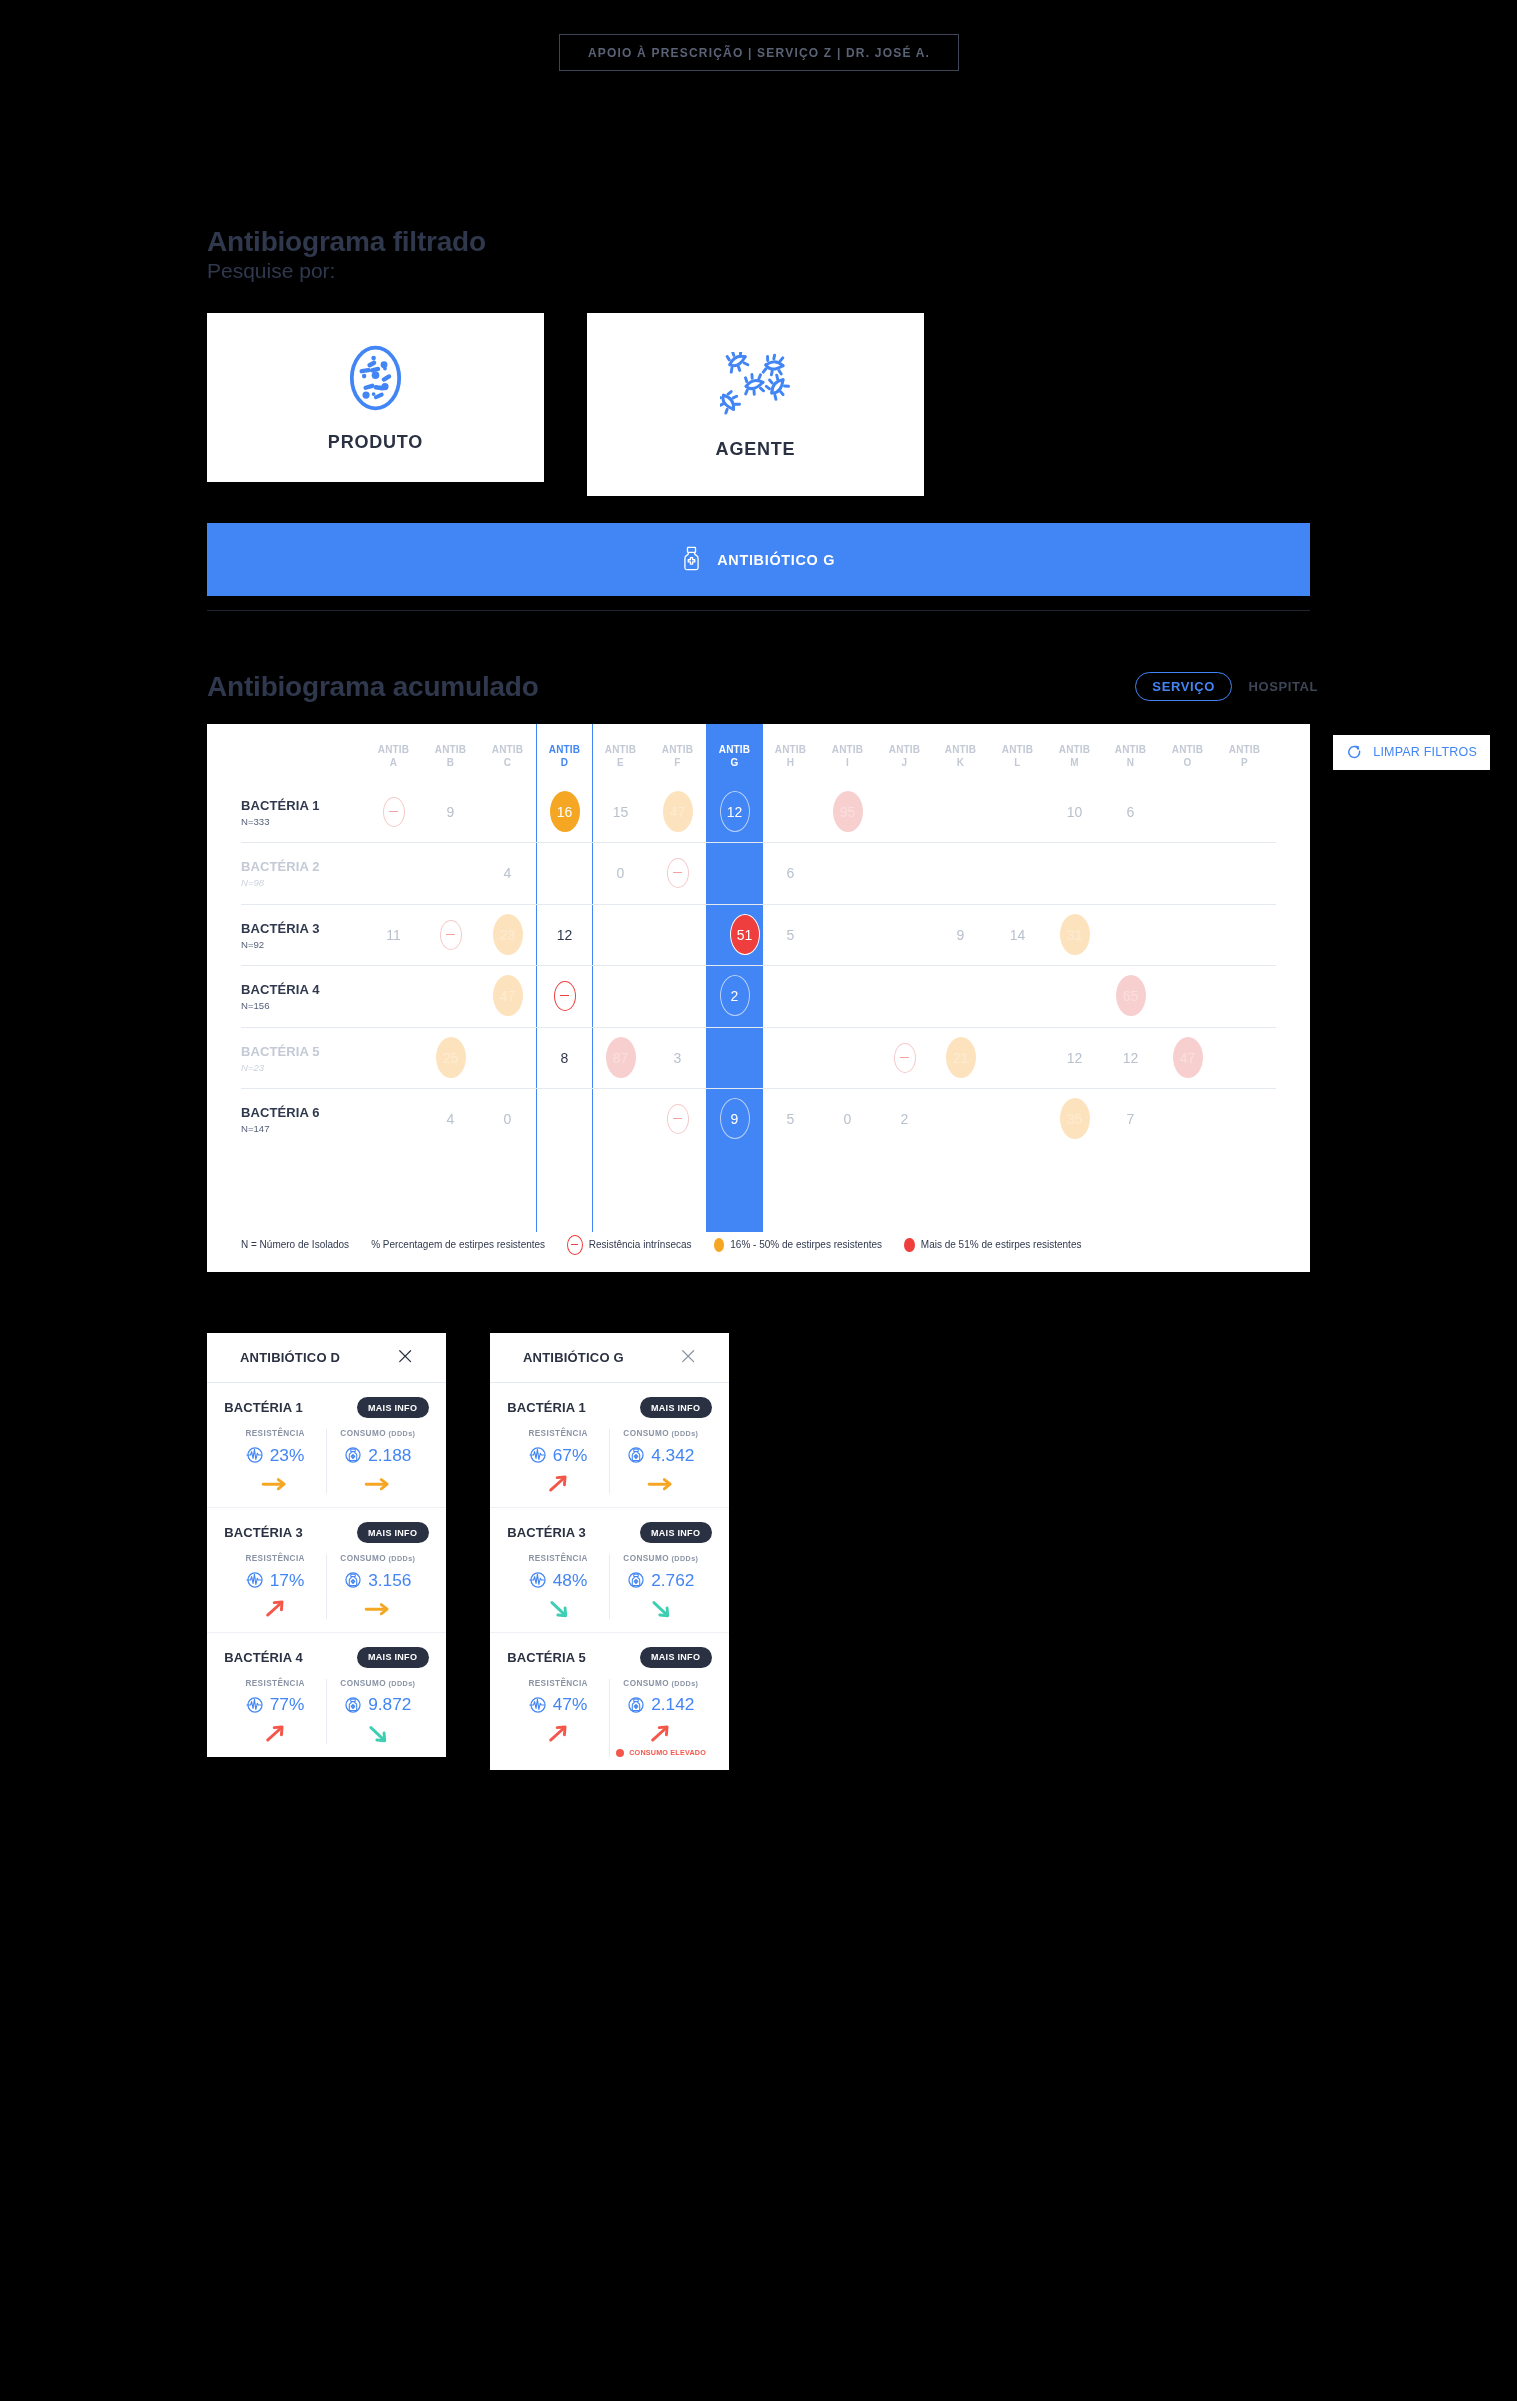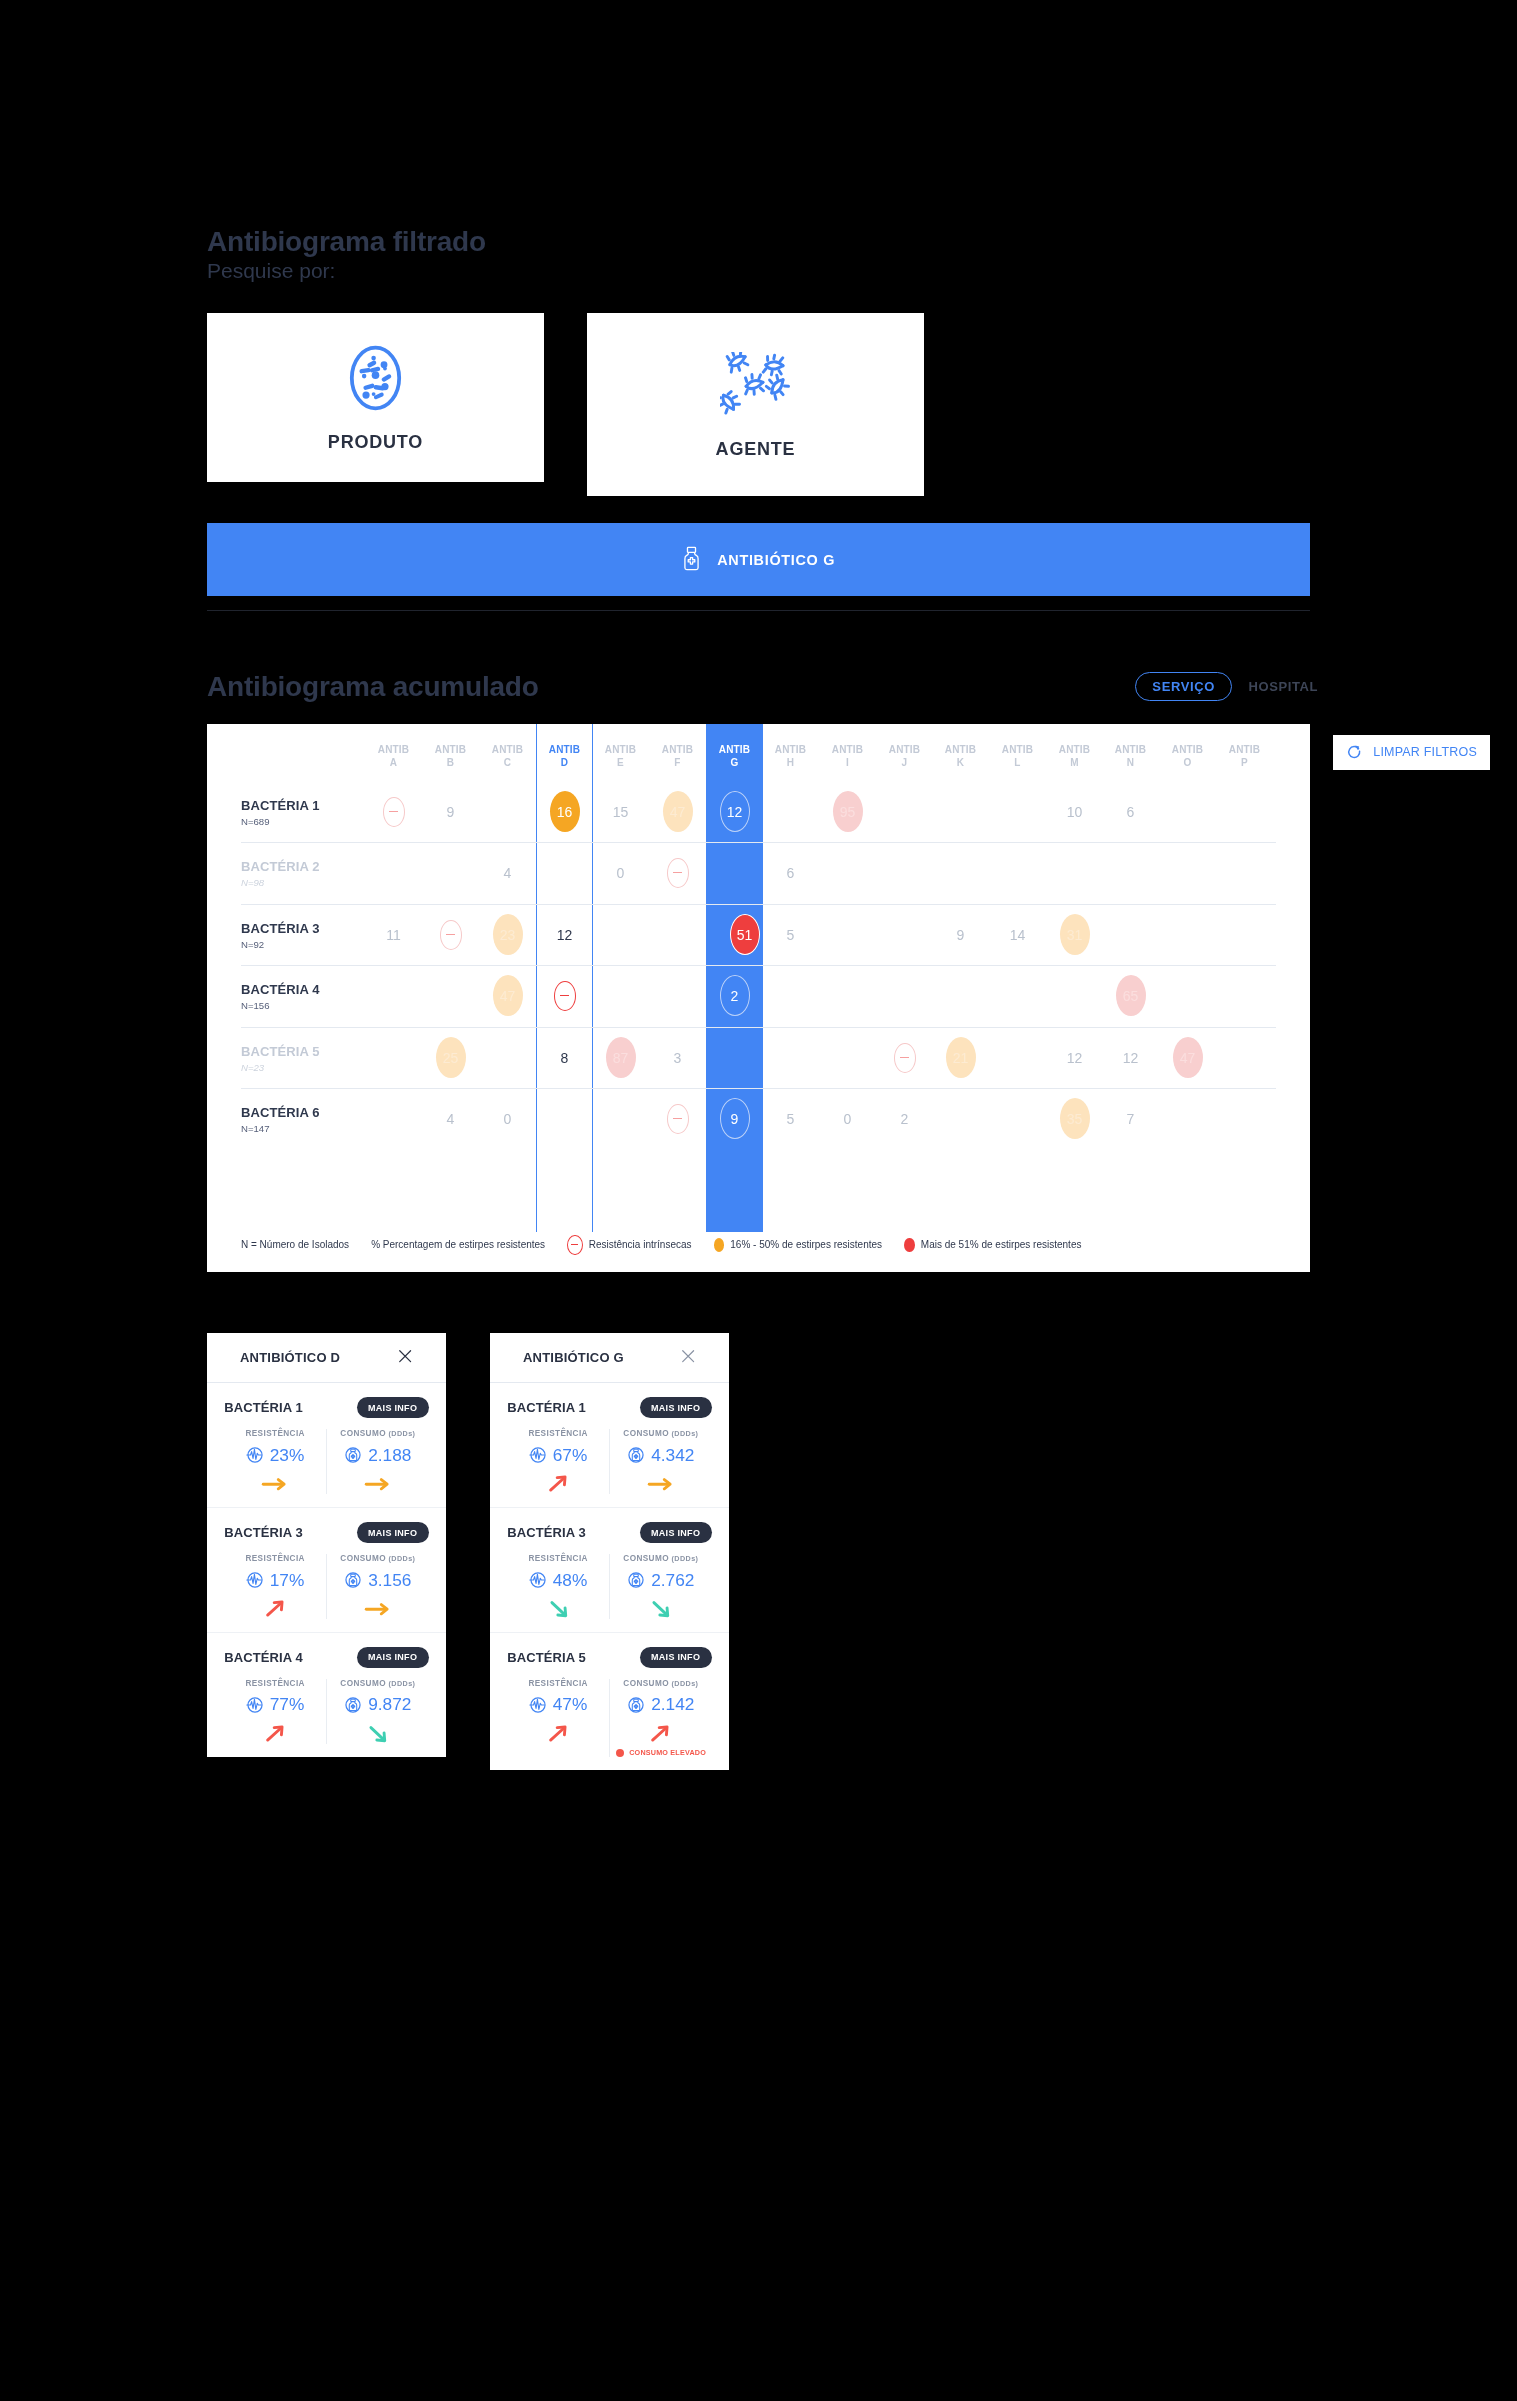--- a/index.html
+++ b/index.html
@@ -203,20 +203,23 @@
   .arrow { margin-top: 7.7px; height: 21px; display:flex; align-items:center; }
   .conselev { display:flex; align-items:center; gap:5.3px; margin-top: 4.3px; }
   .conselev .cdot { width: 8.2px; height: 8.2px; border-radius: 50%; background: #f4564a; }
   .conselev .ctext { font-size: 7.2px; color: #f4564a; font-weight: 700; letter-spacing: 0.2px; }
 </style>
 </head>
 <body>
 
 <div class="page">
 
+  <div class="topbar">
+    <div class="topbar-badge">APOIO À PRESCRIÇÃO | SERVIÇO Z | DR. JOSÉ A.</div>
+  </div>
 
   <div class="sec-title" style="left:207px; top:226px;">Antibiograma filtrado</div>
   <div class="sec-sub" style="left:207px; top:259px;">Pesquise por:</div>
 
   <div class="cards">
 
     <div class="card">
       <div class="icon-wrap">
         <svg width="61" height="72" viewBox="0 0 64 76">
           <ellipse cx="32" cy="38" rx="25" ry="32" fill="none" stroke="#4285f4" stroke-width="4"></ellipse>
@@ -377,21 +380,21 @@
           <div>O</div>
         </div>
         <div class="hcell" style="left: 1009px;">
           <div>ANTIB</div>
           <div>P</div>
         </div>
       </div>
     <div id="tbody">
         <div class="rowlabel" style="top: 74px;">
           <div class="bn">BACTÉRIA 1</div>
-          <div class="nn">N=689</div>
+          <div class="nn">N=333</div>
         </div>
         <div class="cell" style="left: 158px; top: 67px;">
           <span class="intr">
             <i></i>
           </span>
         </div>
         <div class="cell" style="left: 215px; top: 67px;">
           <span>9</span>
         </div>
         <div class="cell" style="left: 329px; top: 67px;">

